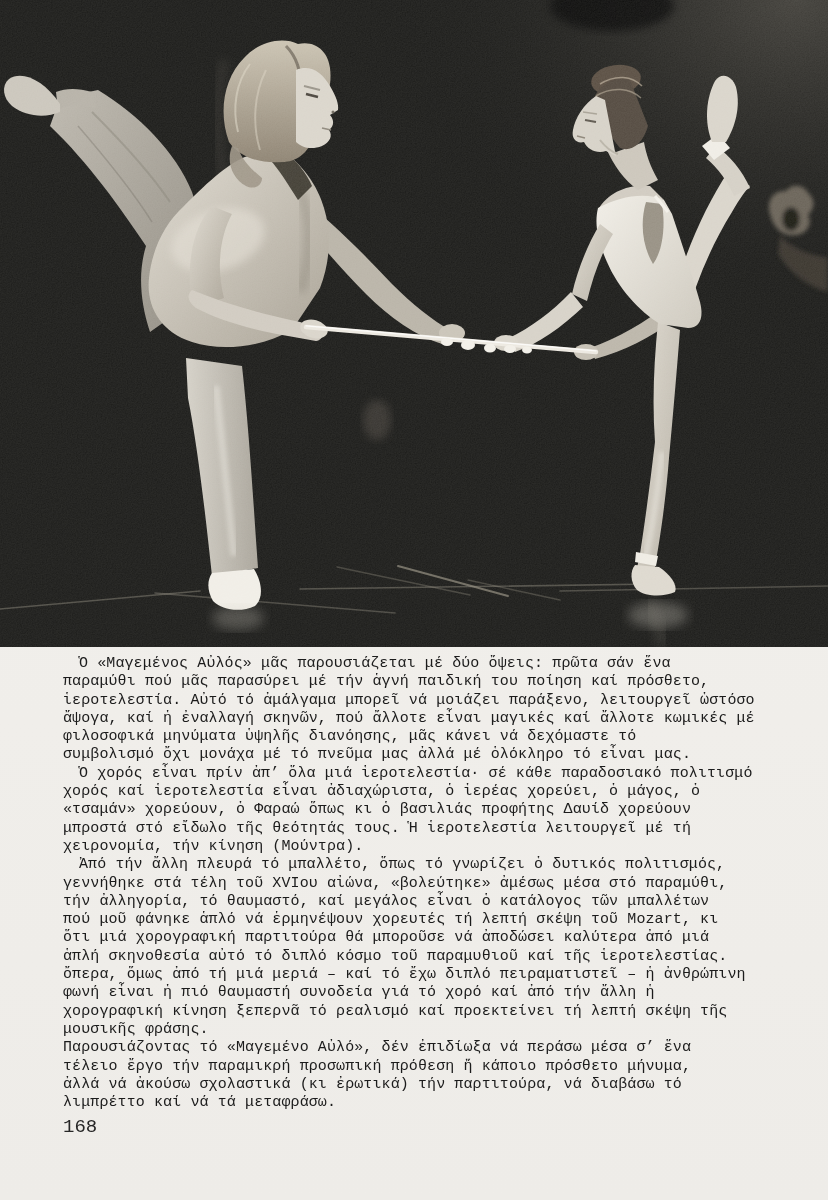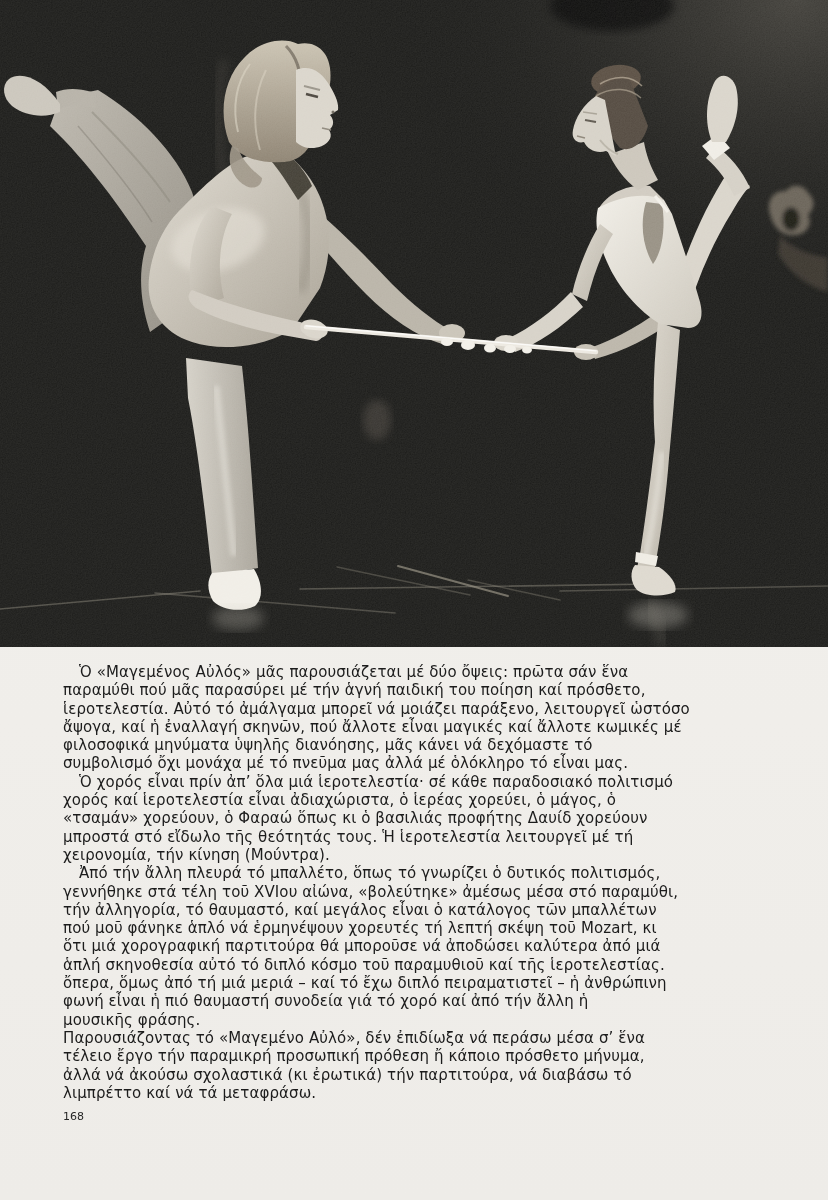--- a/index.html
+++ b/index.html
@@ -5,33 +5,33 @@
   html,body{margin:0;padding:0;background:#d8d6d2;}
   .page{
     position:relative;
     width:828px;height:1200px;
     margin:0 auto;
     background:linear-gradient(180deg,#efede9 0%,#f1efeb 40%,#eeece8 100%);
     font-family:"DejaVu Sans","Liberation Sans",sans-serif;
     overflow:hidden;
   }
   .photo{display:block;width:828px;height:647px;background:#121210;}
-  .text-block{padding:16px 48px 0 63px;}
+  .text-block{padding:8px 48px 0 63px;font-family:Liberation Mono, monospace;}
   .para{margin:0;}
   .line{
     white-space:nowrap;
     font-size:15px;
     line-height:18.3px;
     letter-spacing:.1px;
     color:#1c1c1c;
   }
   .line.indent{padding-left:16px;}
   .page-number{
     margin-top:6px;
-    font-size:11px;
+    font-size:19px;
     line-height:18px;
     color:#262626;
   }
 </style>
 </head>
 <body>
 
 <div class="page">
 
   <svg class="photo" viewBox="0 0 828 647" role="img" aria-label="Black-and-white stage photograph: a bare-chested male dancer in light trousers (left) and a female dancer in a pale leotard (right) bend toward each other, each with one leg raised high behind them, holding a flute horizontally between them on a dark stage; a dim figure stands in the background at right.">
@@ -223,20 +223,21 @@
       <div class="line">γεννήθηκε στά τέλη τοῦ XVIου αἰώνα, «βολεύτηκε» ἀμέσως μέσα στό παραμύθι,</div>
       <div class="line">τήν ἀλληγορία, τό θαυμαστό, καί μεγάλος εἶναι ὁ κατάλογος τῶν μπαλλέτων</div>
       <div class="line">πού μοῦ φάνηκε ἁπλό νά ἑρμηνέψουν χορευτές τή λεπτή σκέψη τοῦ Mozart, κι</div>
       <div class="line">ὅτι μιά χορογραφική παρτιτούρα θά μποροῦσε νά ἀποδώσει καλύτερα ἀπό μιά</div>
       <div class="line">ἁπλή σκηνοθεσία αὐτό τό διπλό κόσμο τοῦ παραμυθιοῦ καί τῆς ἱεροτελεστίας.</div>
     </div>
 
     <div class="para">
       <div class="line">ὄπερα, ὅμως ἀπό τή μιά μεριά – καί τό ἔχω διπλό πειραματιστεῖ – ἡ ἀνθρώπινη</div>
       <div class="line">φωνή εἶναι ἡ πιό θαυμαστή συνοδεία γιά τό χορό καί ἀπό τήν ἄλλη ἡ</div>
+      <div class="line">χορογραφική κίνηση ξεπερνᾶ τό ρεαλισμό καί προεκτείνει τή λεπτή σκέψη τῆς</div>
       <div class="line">μουσικῆς φράσης.</div>
     </div>
 
     <div class="para">
       <div class="line">Παρουσιάζοντας τό «Μαγεμένο Αὐλό», δέν ἐπιδίωξα νά περάσω μέσα σ’ ἕνα</div>
       <div class="line">τέλειο ἔργο τήν παραμικρή προσωπική πρόθεση ἤ κάποιο πρόσθετο μήνυμα,</div>
       <div class="line">ἀλλά νά ἀκούσω σχολαστικά (κι ἐρωτικά) τήν παρτιτούρα, νά διαβάσω τό</div>
       <div class="line">λιμπρέττο καί νά τά μεταφράσω.</div>
     </div>
 

